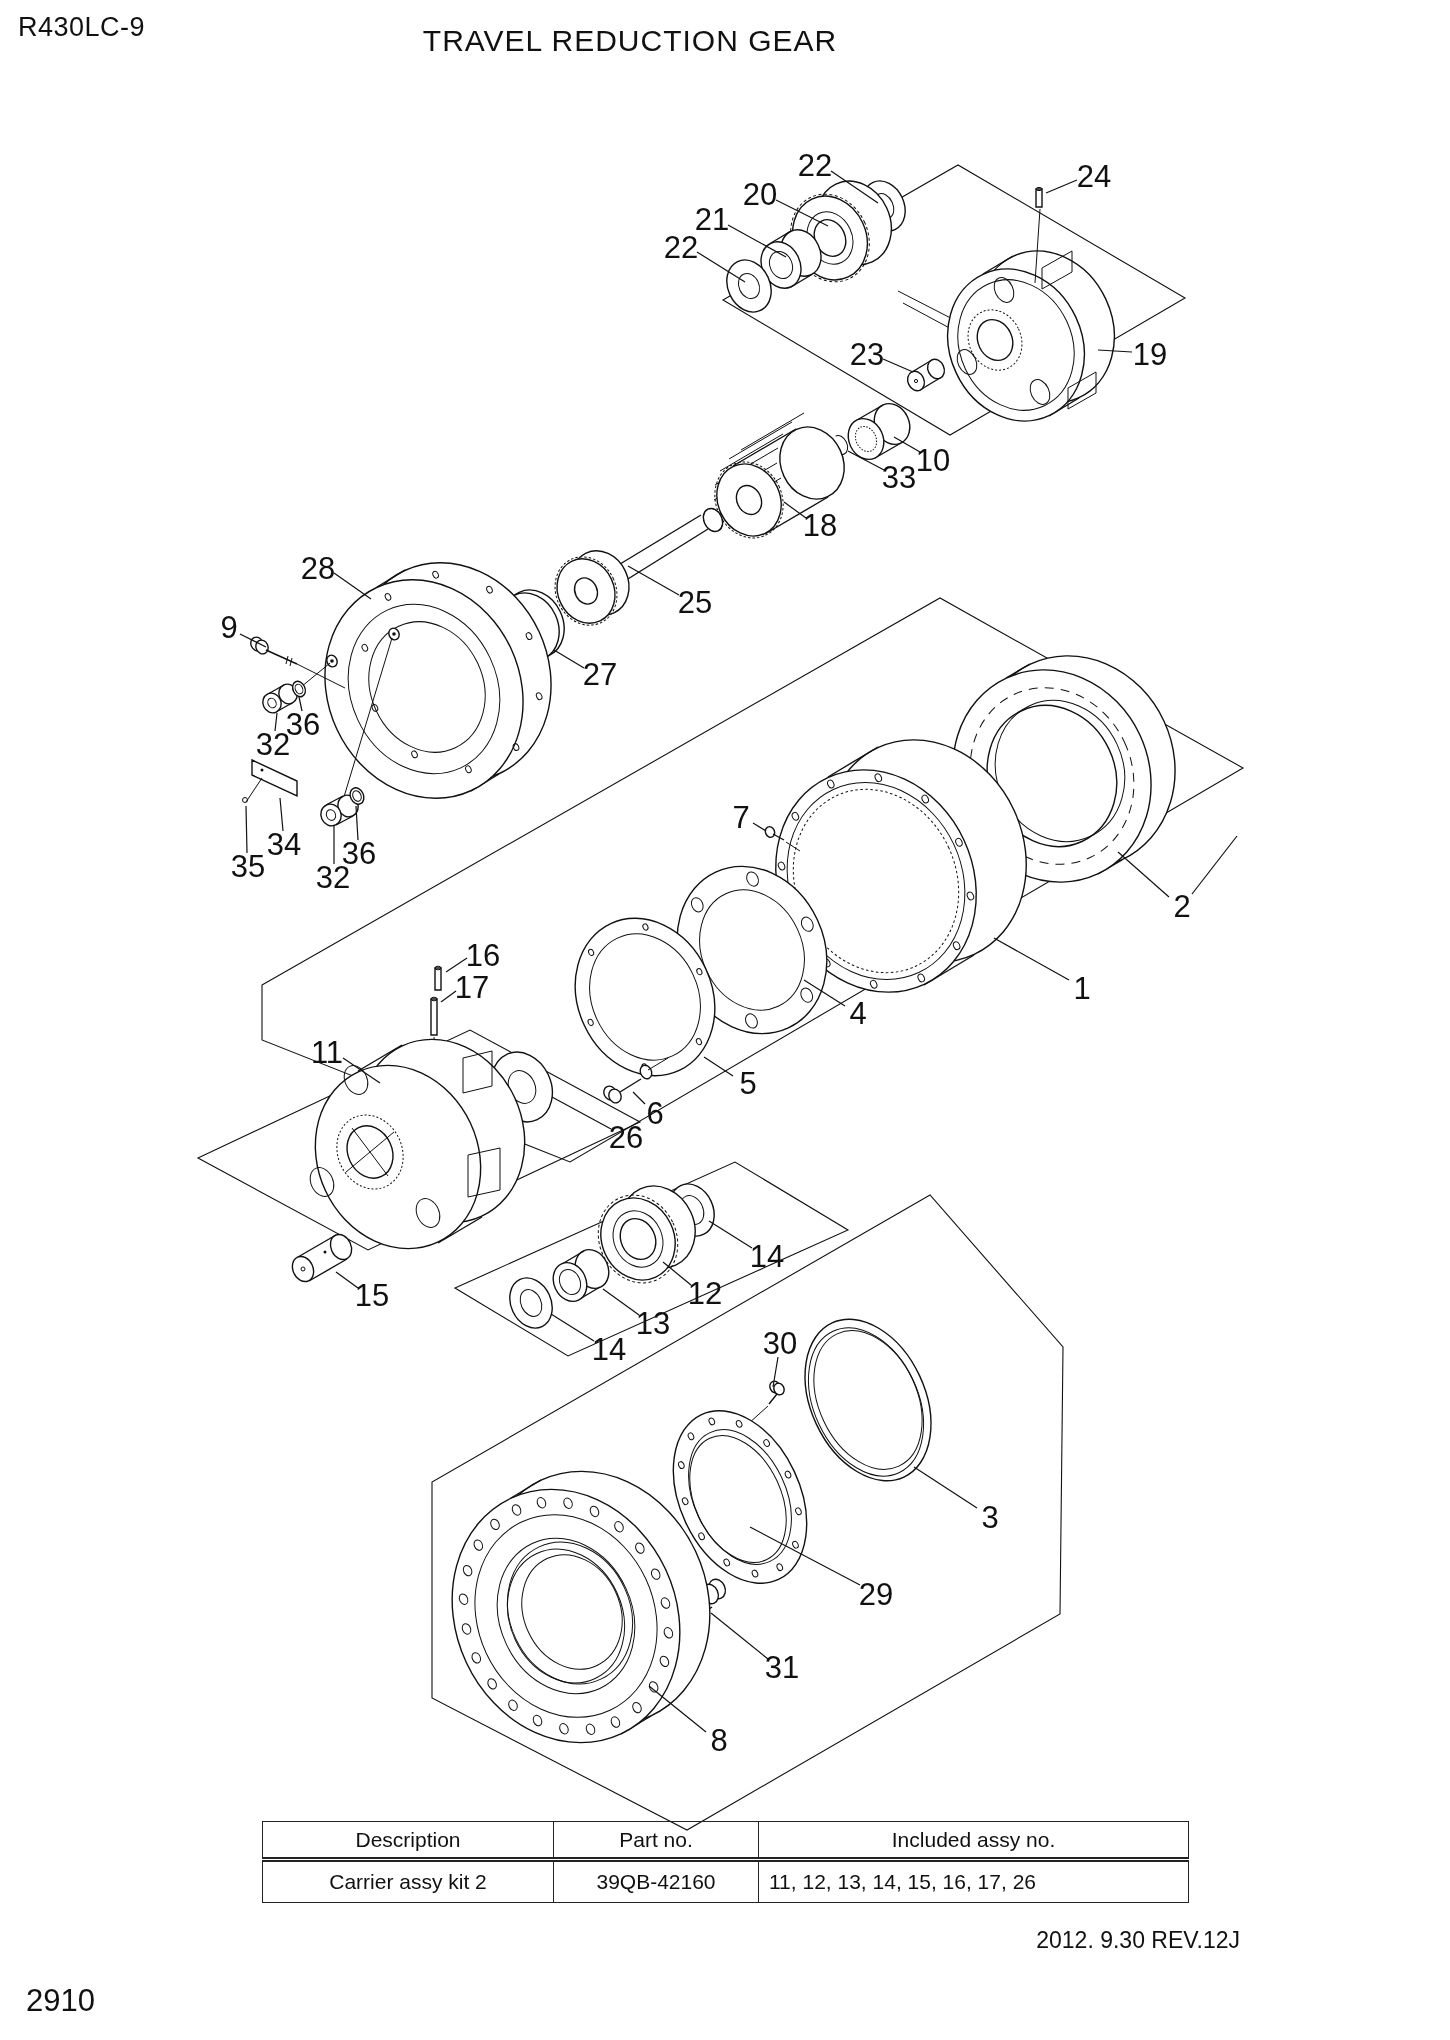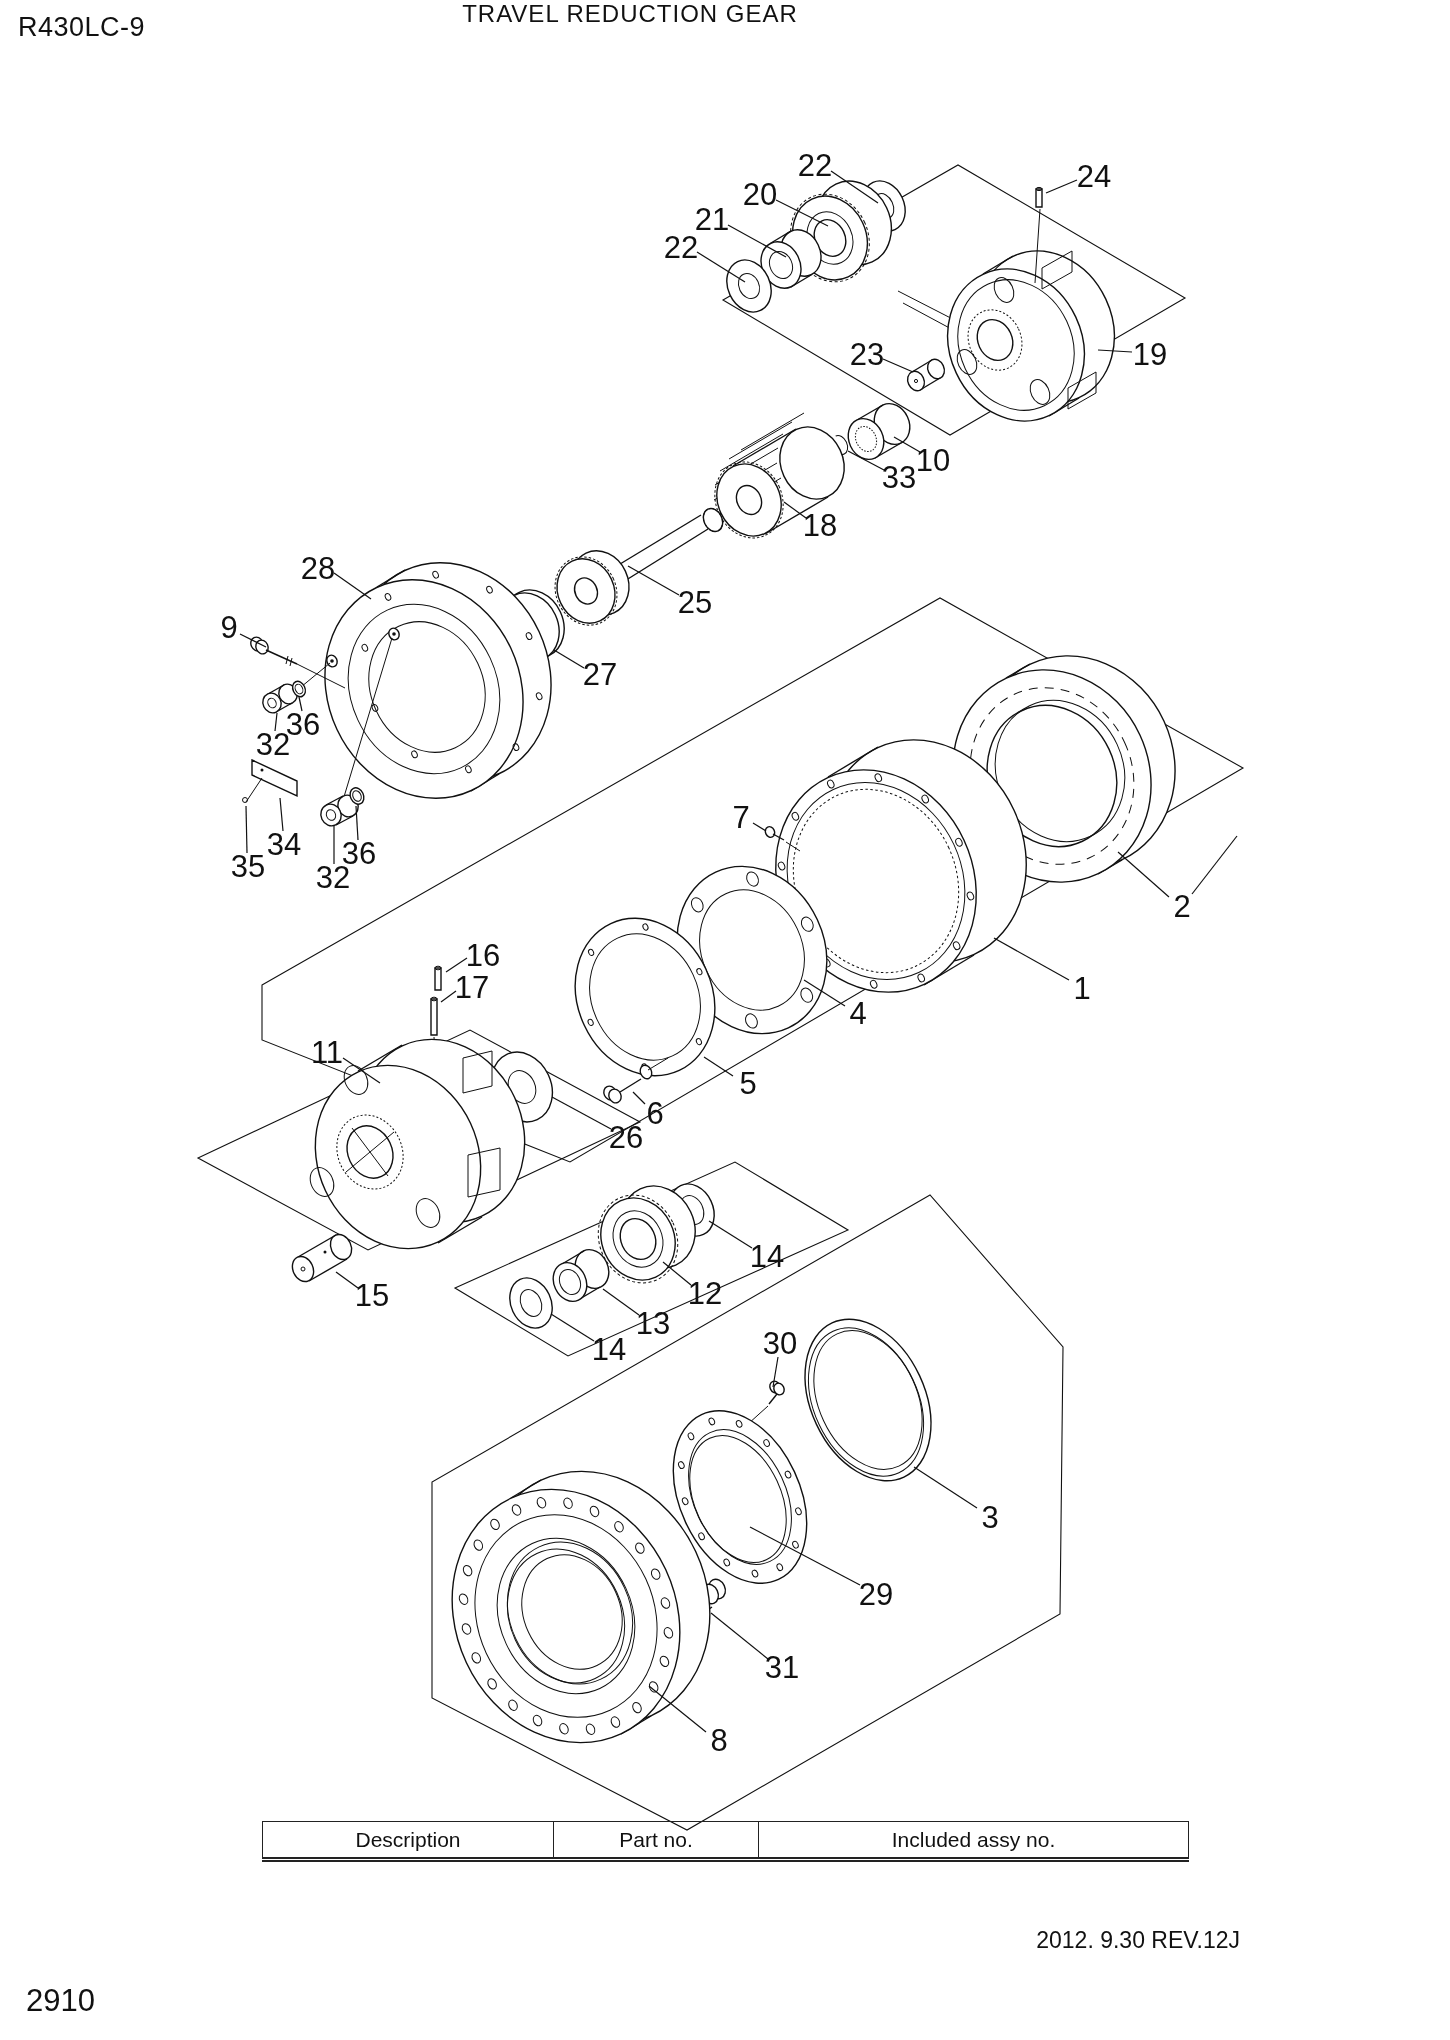--- a/index.html
+++ b/index.html
@@ -1,20 +1,20 @@
 <!DOCTYPE html>
 <html><head>
 <meta charset="utf-8">
 <style>
   html,body{margin:0;padding:0;background:#fff;}
   .page{position:relative;width:1260px;height:2040px;background:#ffffff;
         font-family:"Liberation Sans", sans-serif;color:#111;overflow:hidden;}
   .model{position:absolute;left:18px;top:12px;font-size:27px;letter-spacing:.5px;}
-  .title{position:absolute;left:50%;top:0;transform:translateX(-50%);
-         font-size:24px;letter-spacing:1px;white-space:nowrap;}
+  .title{position:absolute;left:50%;top:24px;transform:translateX(-50%);
+         font-size:30px;letter-spacing:1px;white-space:nowrap;}
   .page-no{position:absolute;left:26px;top:1983px;font-size:31px;}
   .revision{position:absolute;right:20px;top:1927px;font-size:23px;white-space:nowrap;}
   svg.diagram{position:absolute;left:0;top:0;}
   svg.diagram text{font-size:31px;fill:#111;}
   svg.diagram .ln{stroke:#111;stroke-width:1.4;fill:none;}
   svg.diagram .fw{stroke:#111;stroke-width:1.4;fill:#fff;}
   svg.diagram .panel{stroke:#111;stroke-width:1.1;fill:none;}
   svg.diagram .thin{stroke:#111;stroke-width:1;fill:none;}
   table.kit{position:absolute;left:262px;top:1821px;border-collapse:collapse;
             table-layout:fixed;width:926px;font-size:21px;}
@@ -496,18 +496,23 @@
         <col style="width:430px">
       </colgroup>
     <thead>
       <tr>
         <th>Description</th>
         <th>Part no.</th>
         <th>Included assy no.</th>
       </tr>
     </thead>
     <tbody>
+      <tr>
+        <td>Carrier assy kit 2</td>
+        <td>39QB-42160</td>
+        <td class="inc">11, 12, 13, 14, 15, 16, 17, 26</td>
+      </tr>
     </tbody>
   </table>
 
   <div class="page-no">2910</div>
   <div class="revision">2012. 9.30 REV.12J</div>
 </div>
 
 </body></html>

